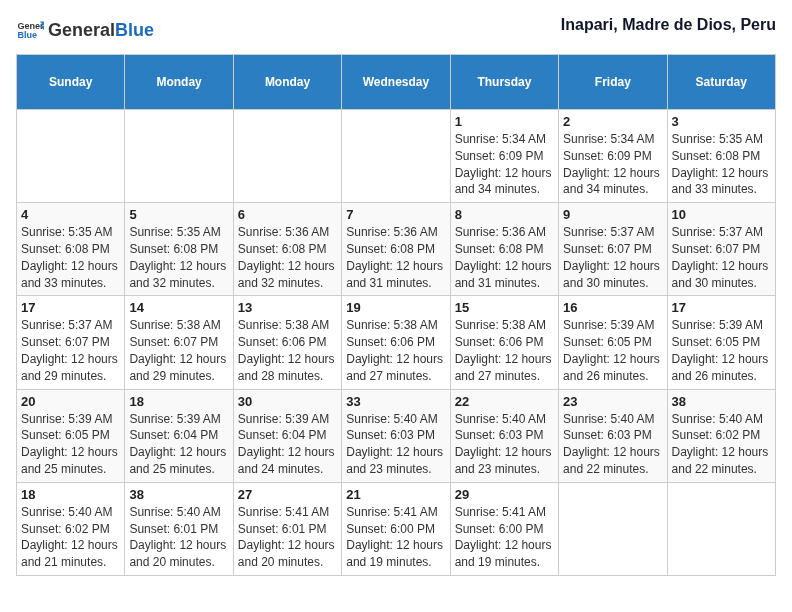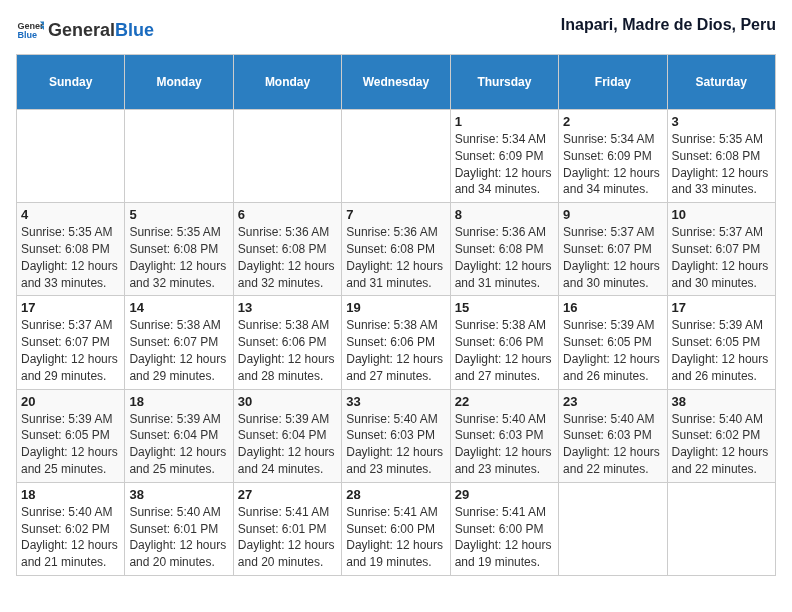--- a/index.html
+++ b/index.html
@@ -244,21 +244,21 @@
         </td>
         <td>
           <span class="day-number">38</span>
           <div class="day-info">Sunrise: 5:40 AM<br>Sunset: 6:01 PM<br>Daylight: 12 hours and 20 minutes.</div>
         </td>
         <td>
           <span class="day-number">27</span>
           <div class="day-info">Sunrise: 5:41 AM<br>Sunset: 6:01 PM<br>Daylight: 12 hours and 20 minutes.</div>
         </td>
         <td>
-          <span class="day-number">28</span>
+          <span class="day-number">21</span>
           <div class="day-info">Sunrise: 5:41 AM<br>Sunset: 6:00 PM<br>Daylight: 12 hours and 19 minutes.</div>
         </td>
         <td>
           <span class="day-number">29</span>
           <div class="day-info">Sunrise: 5:41 AM<br>Sunset: 6:00 PM<br>Daylight: 12 hours and 19 minutes.</div>
         </td>
         <td class="empty-cell"></td>
         <td class="empty-cell"></td>
       </tr>
     </tbody>

